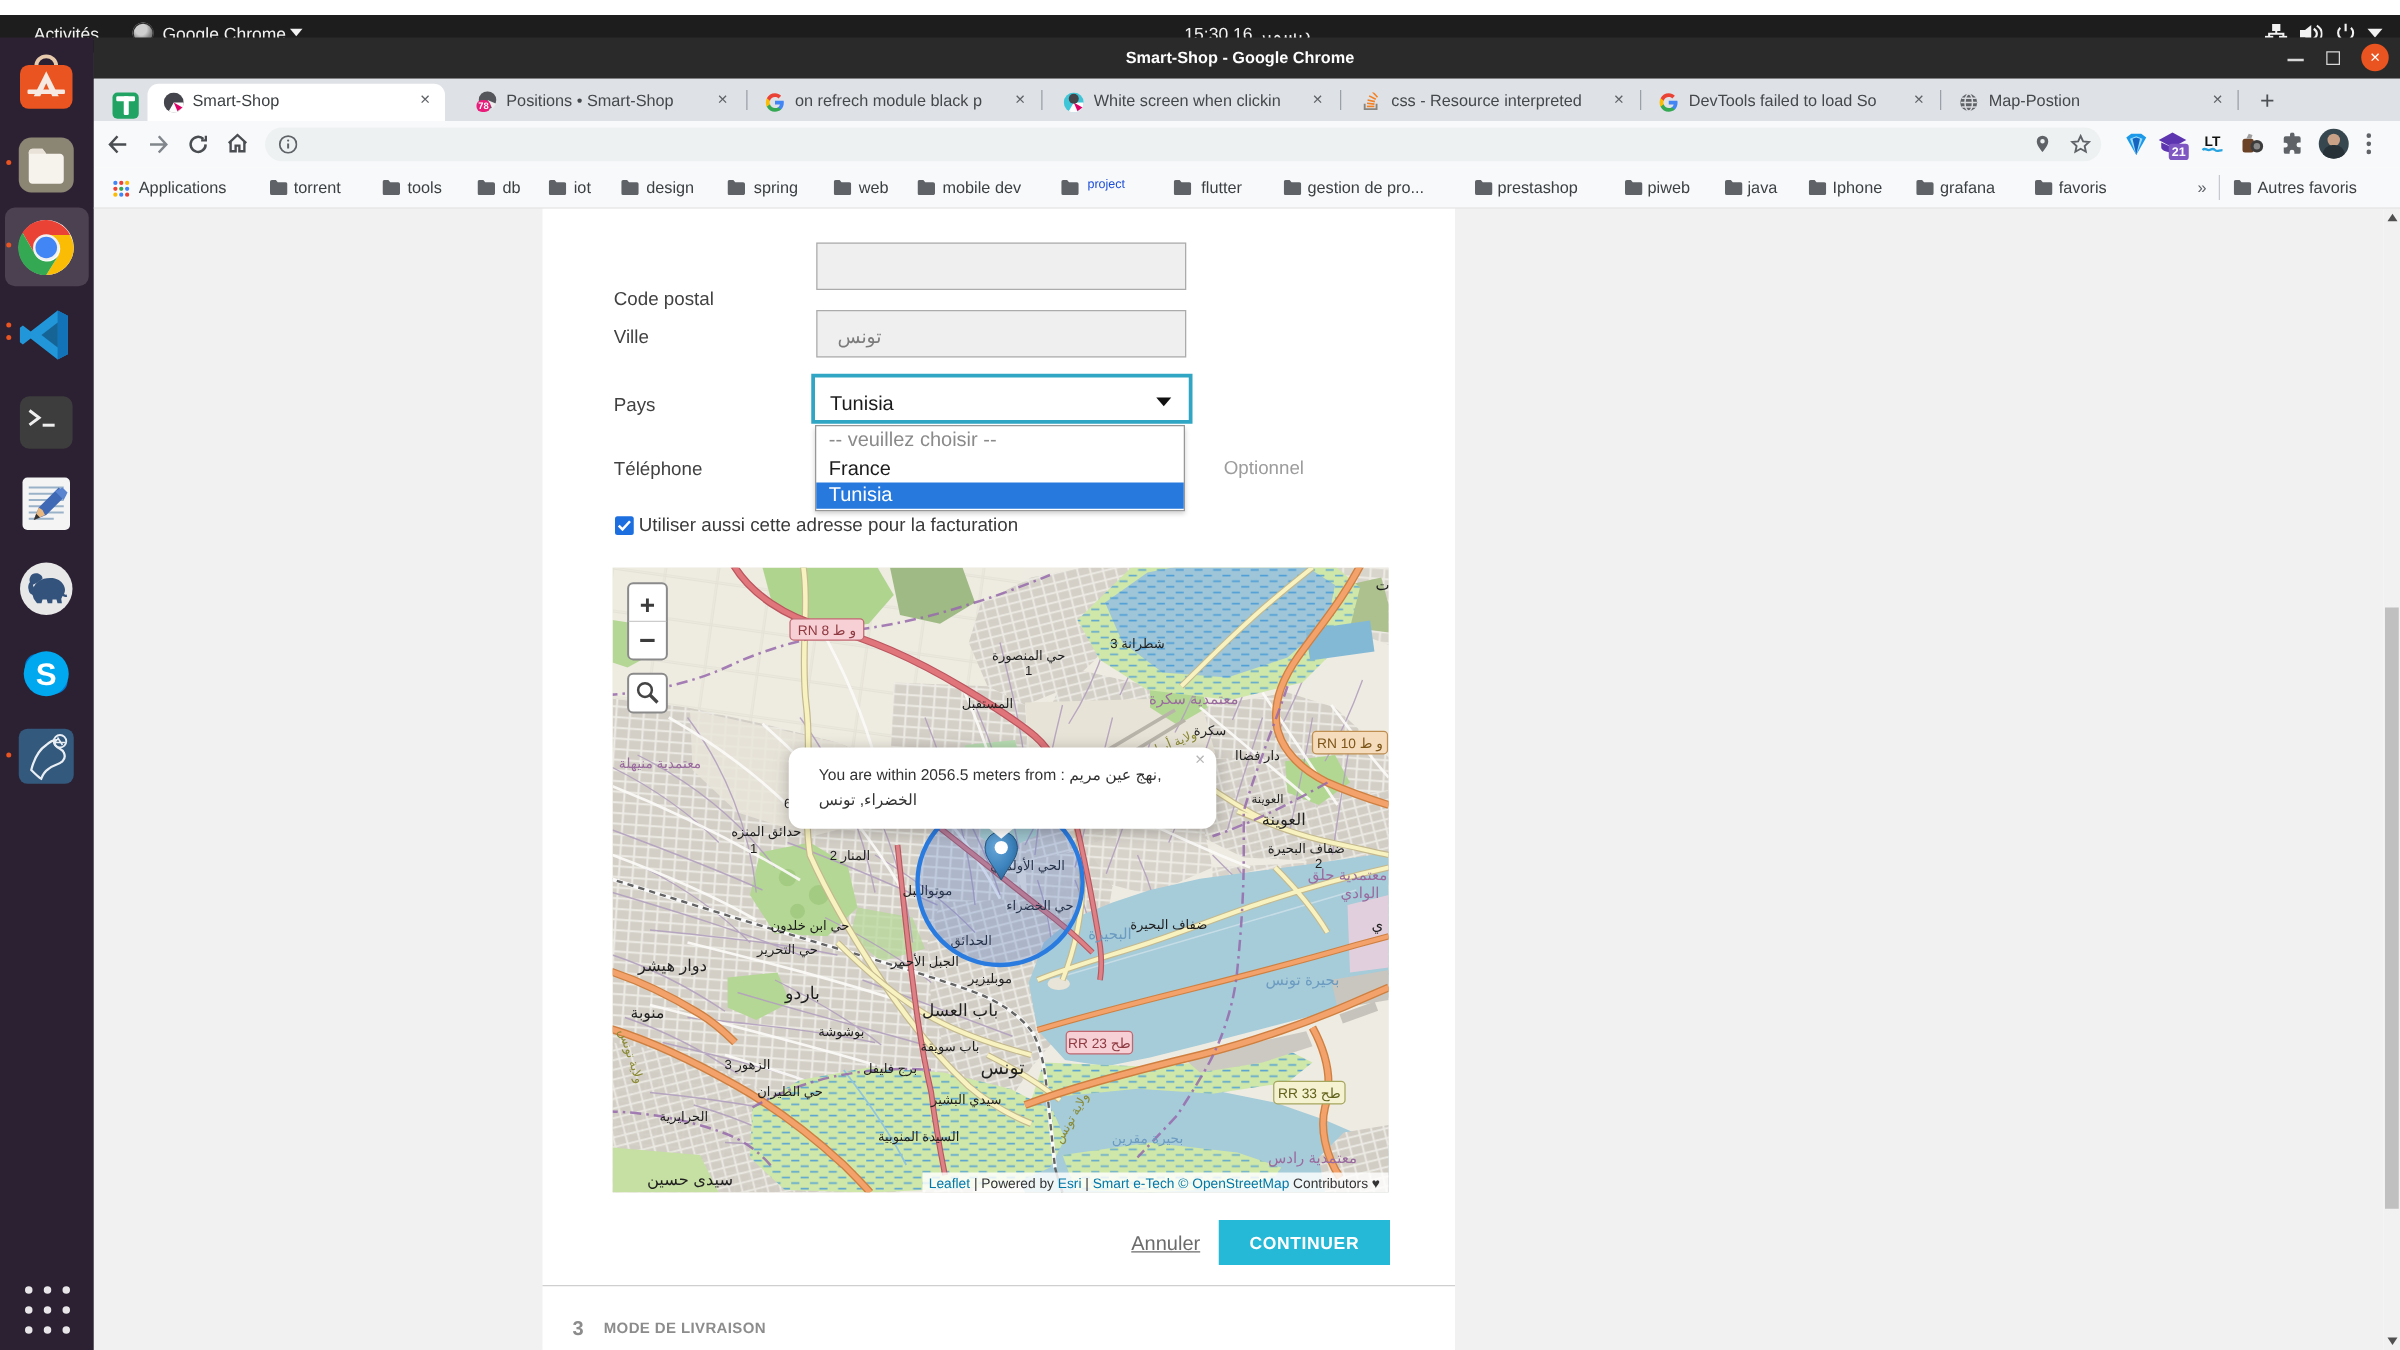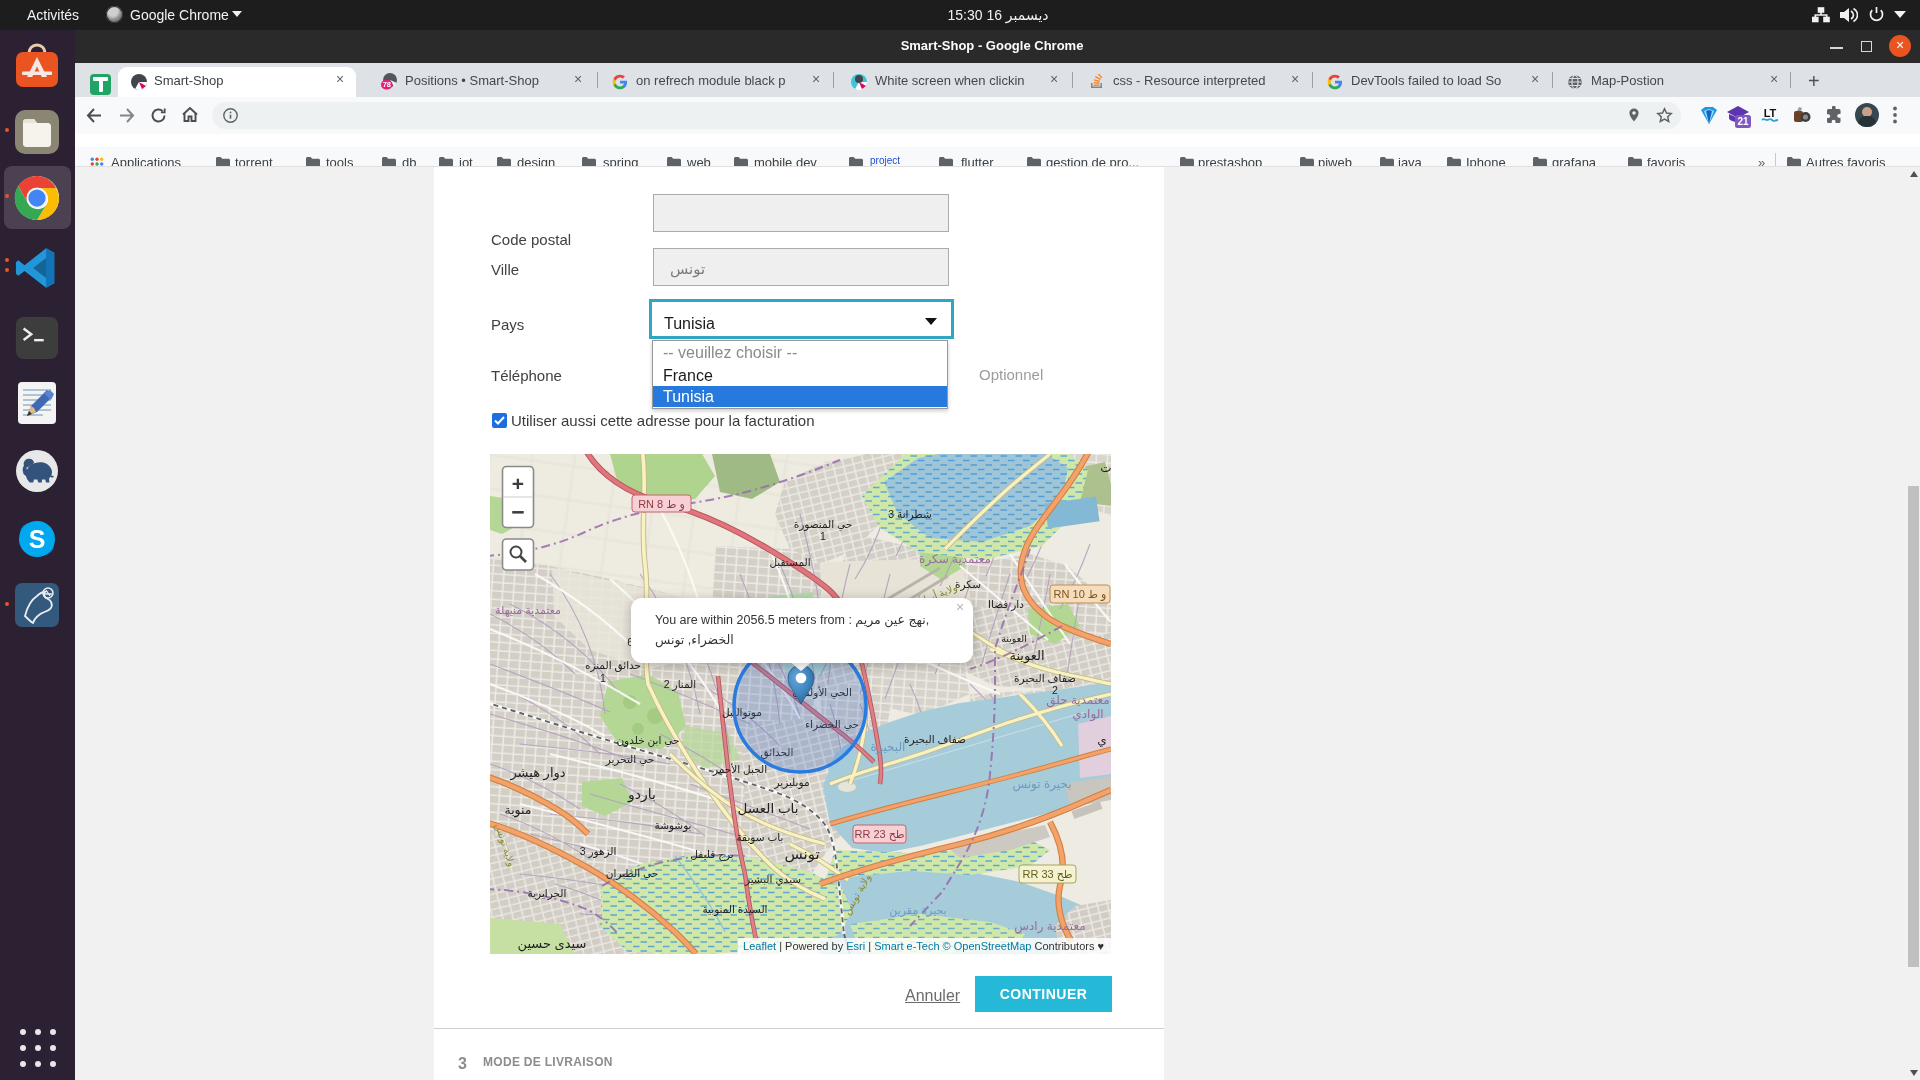--- a/index.html
+++ b/index.html
@@ -4,21 +4,21 @@
 <style>
   * { margin:0; padding:0; box-sizing:border-box; }
   html,body { width:1920px; height:1080px; overflow:hidden; }
   body { font-family:"Liberation Sans","DejaVu Sans",sans-serif; }
   .abs { position:absolute; }
   svg { display:block; }
 </style>
 </head>
 <body>
 
-<div class="abs" style="left:0;top:0;width:1920px;height:30px;background:#1d1d1d;color:#f2f2f2;font-size:14px;">
+<div class="abs" style="left:0;top:12px;width:1920px;height:30px;background:#1d1d1d;color:#f2f2f2;font-size:14px;">
   <div class="abs" style="left:27px;top:7px;">Activités</div>
   <div class="abs" style="left:106px;top:6px;width:17px;height:17px;border-radius:50%;background:radial-gradient(circle at 40% 32%, #cfcfcf 0 30%, #8a8a8a 55%, #4a4a4a 100%);box-shadow:inset 0 0 0 1px #2e2e2e;"></div>
   <div class="abs" style="left:130px;top:7px;">Google Chrome</div>
   <div class="abs" style="left:232px;top:11px;width:0;height:0;border-left:5px solid transparent;border-right:5px solid transparent;border-top:6px solid #f2f2f2;"></div>
   <div class="abs" style="left:938px;top:7px;width:120px;text-align:center;font-size:14px;" dir="rtl">ديسمبر 16 15:30</div>
 
   <svg class="abs" style="left:1812px;top:7px;" width="18" height="16" viewBox="0 0 18 16" fill="none" stroke="#f2f2f2" stroke-width="1.6">
     <rect x="6.5" y="1" width="5" height="4" fill="#f2f2f2"></rect>
       <rect x="0.8" y="10.5" width="5" height="4" fill="#f2f2f2"></rect>
       <rect x="12" y="10.5" width="5" height="4" fill="#f2f2f2"></rect>
@@ -279,21 +279,21 @@
      <div class="abs" style="left:7px;top:4px;width:10px;height:10px;border-radius:50%;background:#c9a186;"></div>
      <div class="abs" style="left:3px;top:13px;width:18px;height:11px;border-radius:8px 8px 0 0;background:#263238;"></div>
   </div>
   <svg class="abs" style="left:1818px;top:9px;" width="4" height="18" viewBox="0 0 4 18" fill="#5f6368">
       <circle cx="2" cy="2.5" r="1.9"></circle>
       <circle cx="2" cy="9" r="1.9"></circle>
       <circle cx="2" cy="15.5" r="1.9"></circle>
     </svg>
 </div>
 
-<div class="abs" style="left:75px;top:147px;width:1845px;height:33px;background:#f8f9fa;">
+<div class="abs" style="left:75px;top:134px;width:1845px;height:33px;background:#f8f9fa;">
   <svg class="abs" style="left:15px;top:10px;" width="14" height="14" viewBox="0 0 14 14">
       <g>
         <circle cx="2.3" cy="2.3" r="1.7" fill="#4285f4"></circle>
         <circle cx="7" cy="2.3" r="1.7" fill="#ea4335"></circle>
         <circle cx="11.7" cy="2.3" r="1.7" fill="#fbbc05"></circle>
         <circle cx="2.3" cy="7" r="1.7" fill="#ea4335"></circle>
         <circle cx="7" cy="7" r="1.7" fill="#34a853"></circle>
         <circle cx="11.7" cy="7" r="1.7" fill="#4285f4"></circle>
         <circle cx="2.3" cy="11.7" r="1.7" fill="#fbbc05"></circle>
         <circle cx="7" cy="11.7" r="1.7" fill="#4285f4"></circle>

